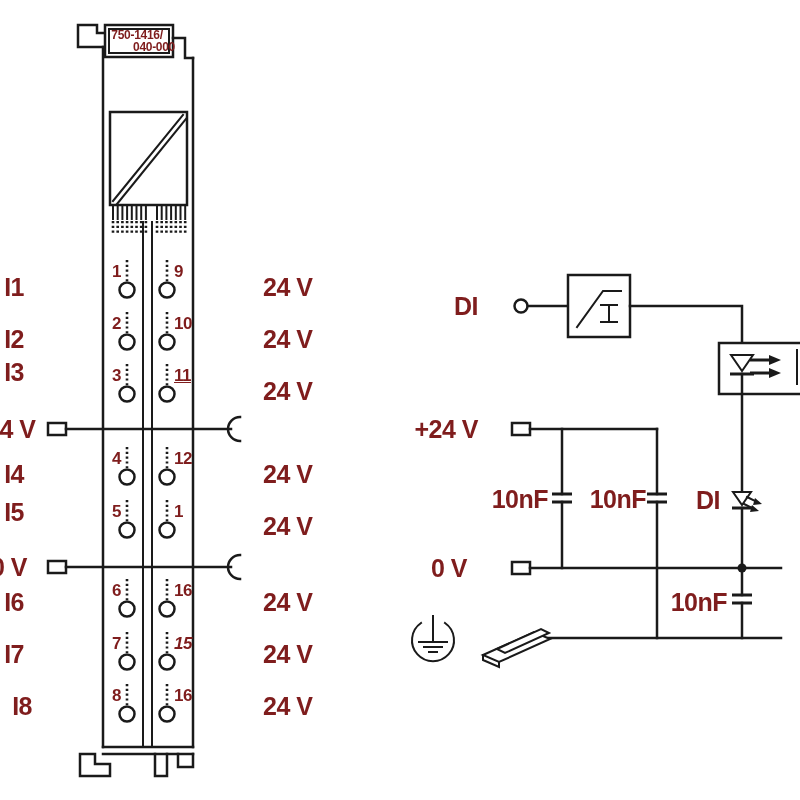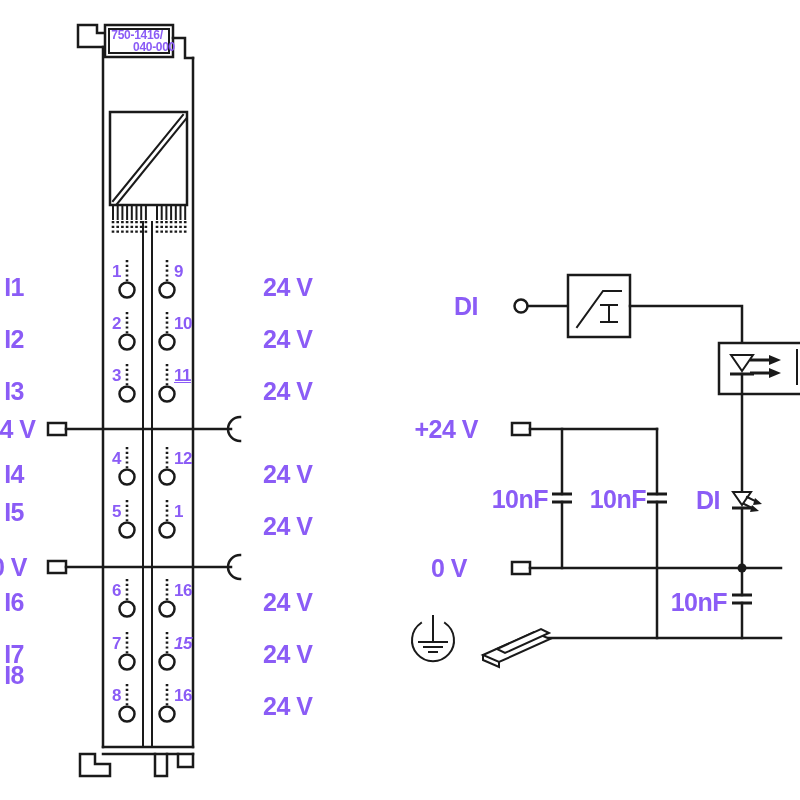--- a/index.html
+++ b/index.html
@@ -1,21 +1,21 @@
 <!DOCTYPE html>
 <html><head>
 <meta charset="utf-8">
 <style>
   html,body{margin:0;padding:0;background:#fff;}
   #canvas{
     position:relative;width:800px;height:800px;background:#ffffff;
     overflow:hidden;font-family:"Liberation Sans","DejaVu Sans",sans-serif;
   }
   #linework{position:absolute;left:0;top:0;}
-  .lbl{position:absolute;color:#8b5cf6;font-weight:700;white-space:pre;}
+  .lbl{position:absolute;color:#7f1d1d;font-weight:700;white-space:pre;}
   .lbl-big{font-size:25px;line-height:28px;height:28px;letter-spacing:-0.5px;}
   .lbl-num{font-size:17px;line-height:18px;height:18px;letter-spacing:-0.5px;}
   .lbl-part{font-size:12px;line-height:12px;height:12px;text-align:center;letter-spacing:-0.3px;}
   .ra{text-align:right;} .la{text-align:left;}
   
   .ln{stroke:#1a1a1a;stroke-width:2.5;fill:none;stroke-linecap:square;stroke-linejoin:miter;}
   .thin{stroke:#1a1a1a;stroke-width:2;fill:none;stroke-linecap:square;}
   .dot{stroke:#1a1a1a;stroke-width:2.6;stroke-dasharray:2.2 2.6;fill:none;stroke-linecap:butt;}
   .plate{stroke:#1a1a1a;stroke-width:3;fill:none;stroke-linecap:butt;}
   .fillb{fill:#1a1a1a;stroke:none;}
@@ -210,26 +210,26 @@
       <polygon class="thin wht" points="497,649 541,629 549,633 505,653"></polygon>
       <path class="thin" d="M483,655 L483,660 L499,667 L499,662"></path>
     </g>
   </svg>
 
   <div class="lbl lbl-part" style="left:105px;top:29px;width:64px;">750-1416/</div>
   <div class="lbl lbl-part" style="left:122px;top:41px;width:64px;">040-000</div>
 
   <div class="lbl lbl-big ra" style="left:0px;top:273px;width:24px;">I1</div>
   <div class="lbl lbl-big ra" style="left:0px;top:325px;width:24px;">I2</div>
-  <div class="lbl lbl-big ra" style="left:0px;top:377px;width:24px;">I3</div>
+  <div class="lbl lbl-big ra" style="left:0px;top:358px;width:24px;">I3</div>
   <div class="lbl lbl-big ra" style="left:0px;top:460px;width:24px;">I4</div>
   <div class="lbl lbl-big ra" style="left:0px;top:498px;width:24px;">I5</div>
   <div class="lbl lbl-big ra" style="left:0px;top:588px;width:24px;">I6</div>
   <div class="lbl lbl-big ra" style="left:0px;top:640px;width:24px;">I7</div>
-  <div class="lbl lbl-big ra" style="left:0px;top:661px;width:24px;">I8</div>
+  <div class="lbl lbl-big ra" style="left:0px;top:692px;width:24px;padding-left:8px;">I8</div>
 
   <div class="lbl lbl-big la" style="left:-28px;top:415px;width:80px;">+24 V</div>
   <div class="lbl lbl-big la" style="left:-9px;top:553px;width:60px;">0 V</div>
 
   <div class="lbl lbl-big la" style="left:263px;top:273px;width:60px;">24 V</div>
   <div class="lbl lbl-big la" style="left:263px;top:325px;width:60px;">24 V</div>
   <div class="lbl lbl-big la" style="left:263px;top:377px;width:60px;">24 V</div>
   <div class="lbl lbl-big la" style="left:263px;top:460px;width:60px;">24 V</div>
   <div class="lbl lbl-big la" style="left:263px;top:512px;width:60px;">24 V</div>
   <div class="lbl lbl-big la" style="left:263px;top:588px;width:60px;">24 V</div>

